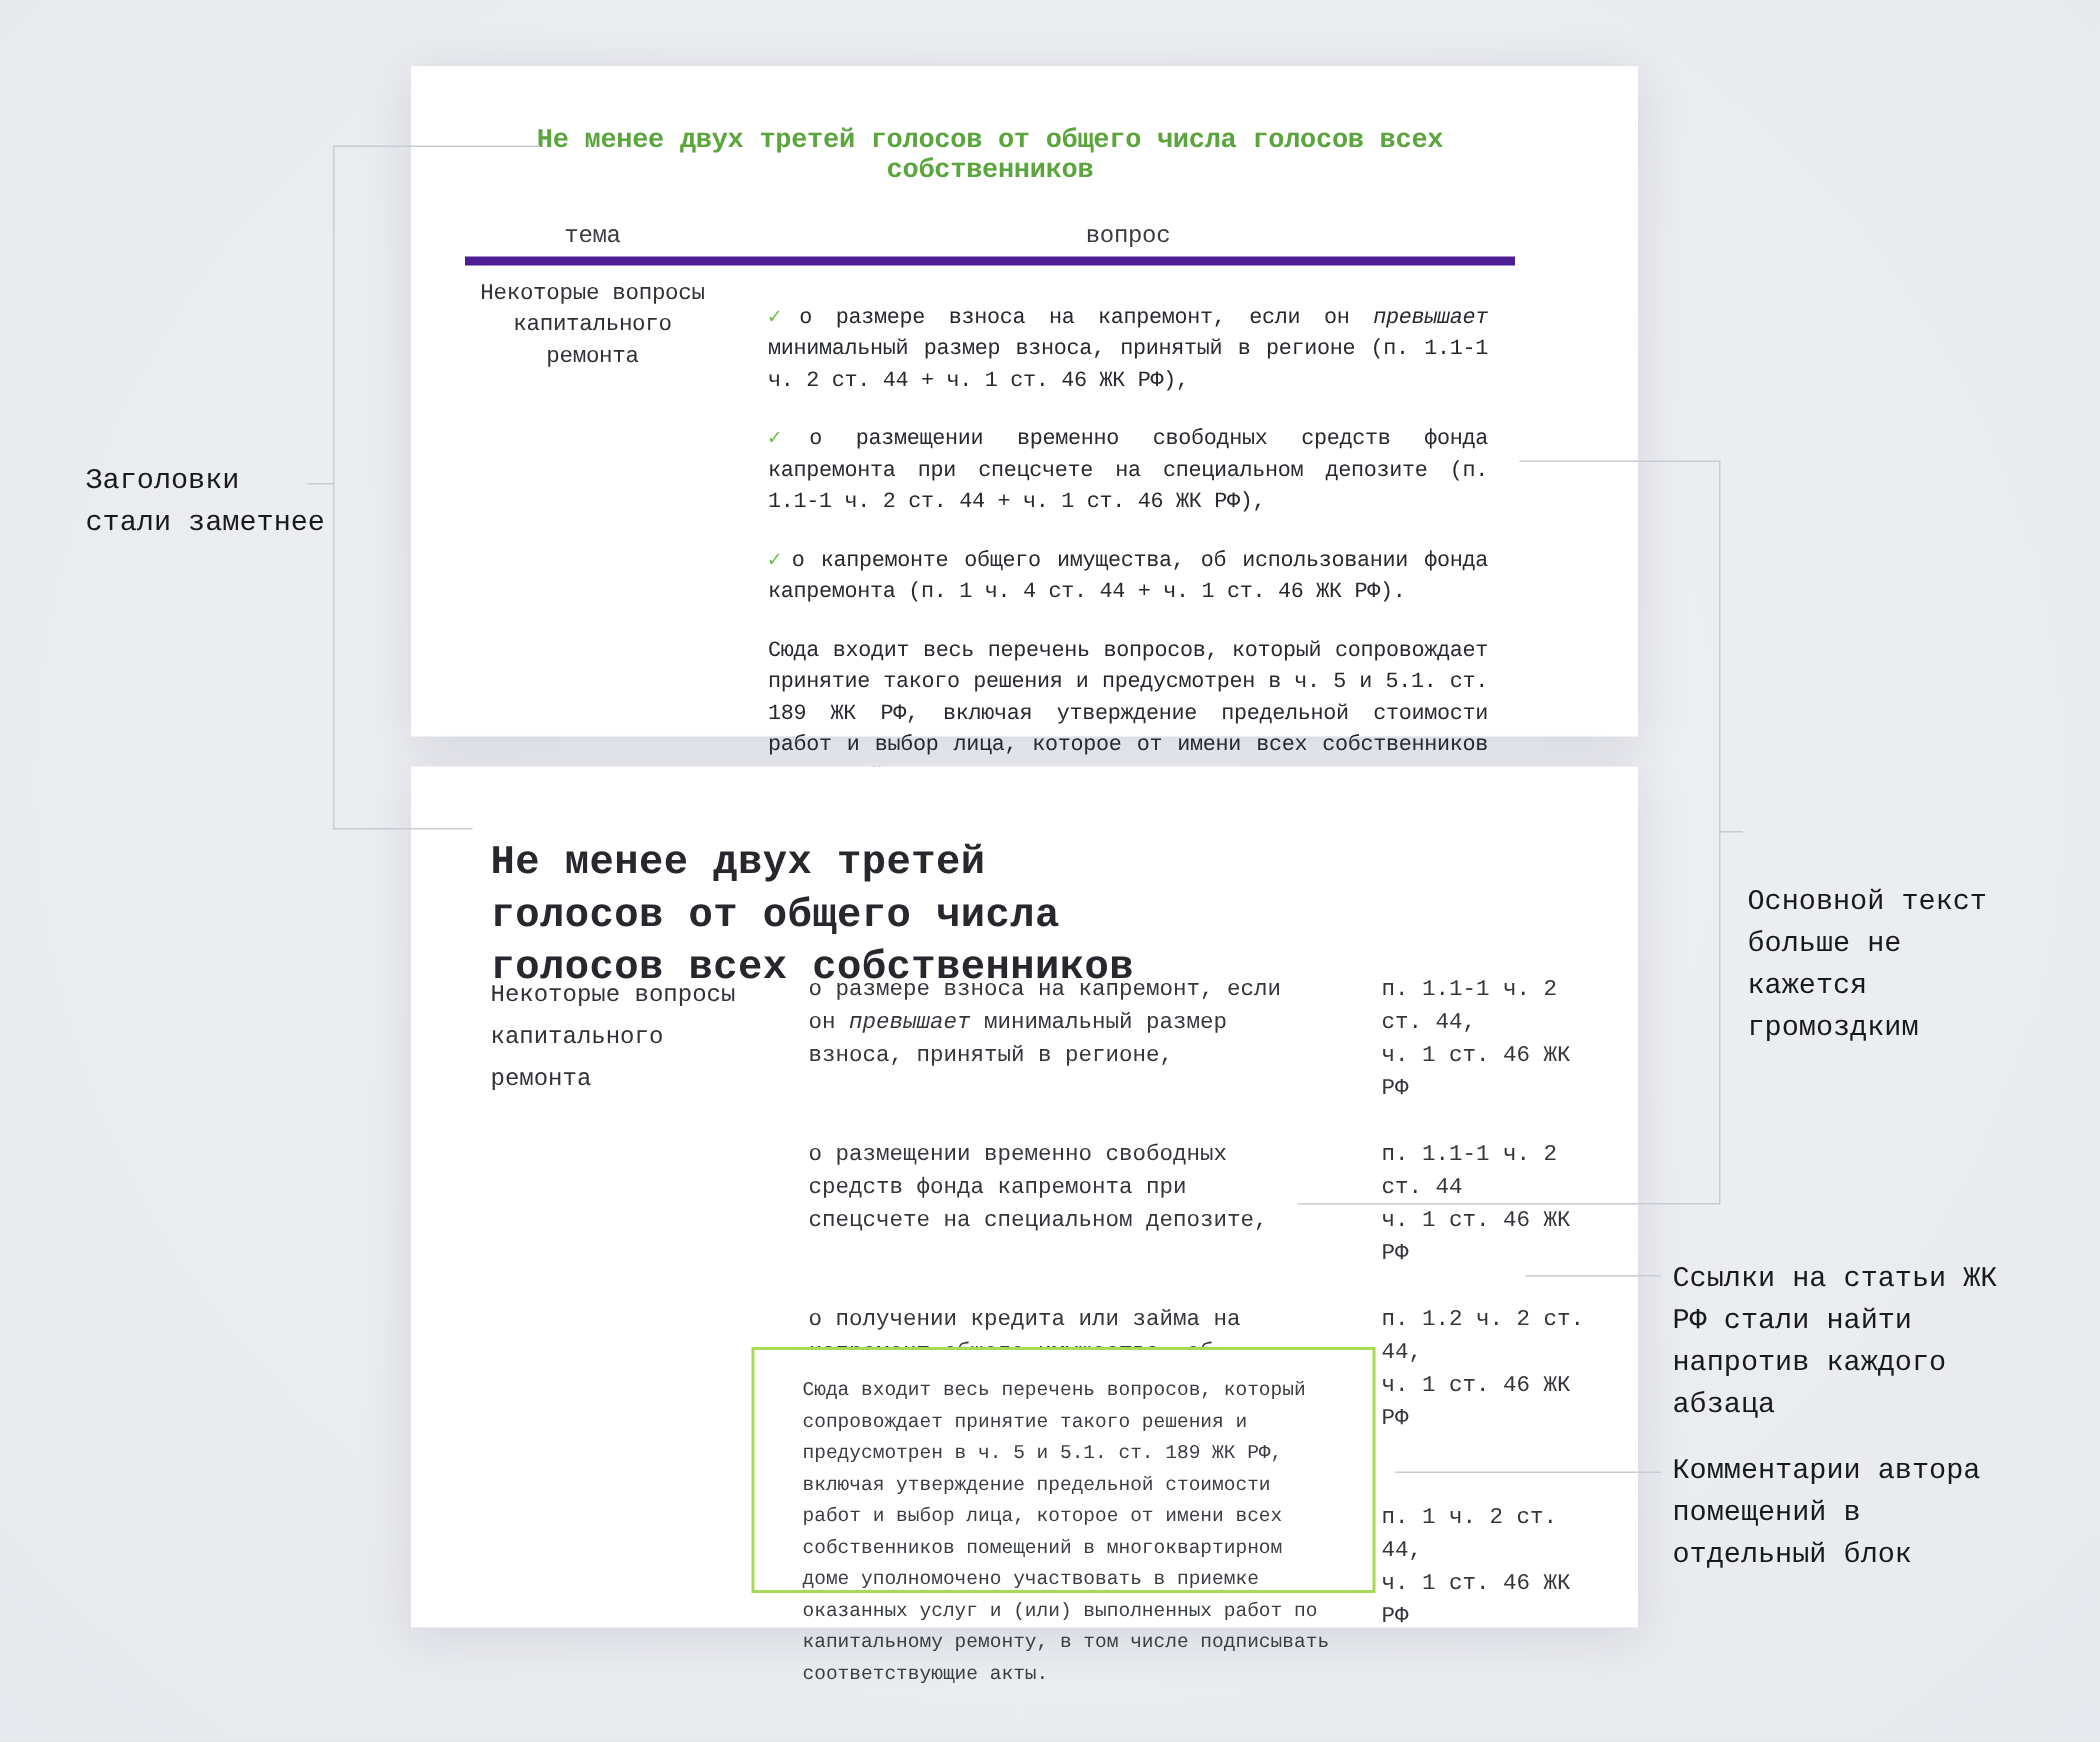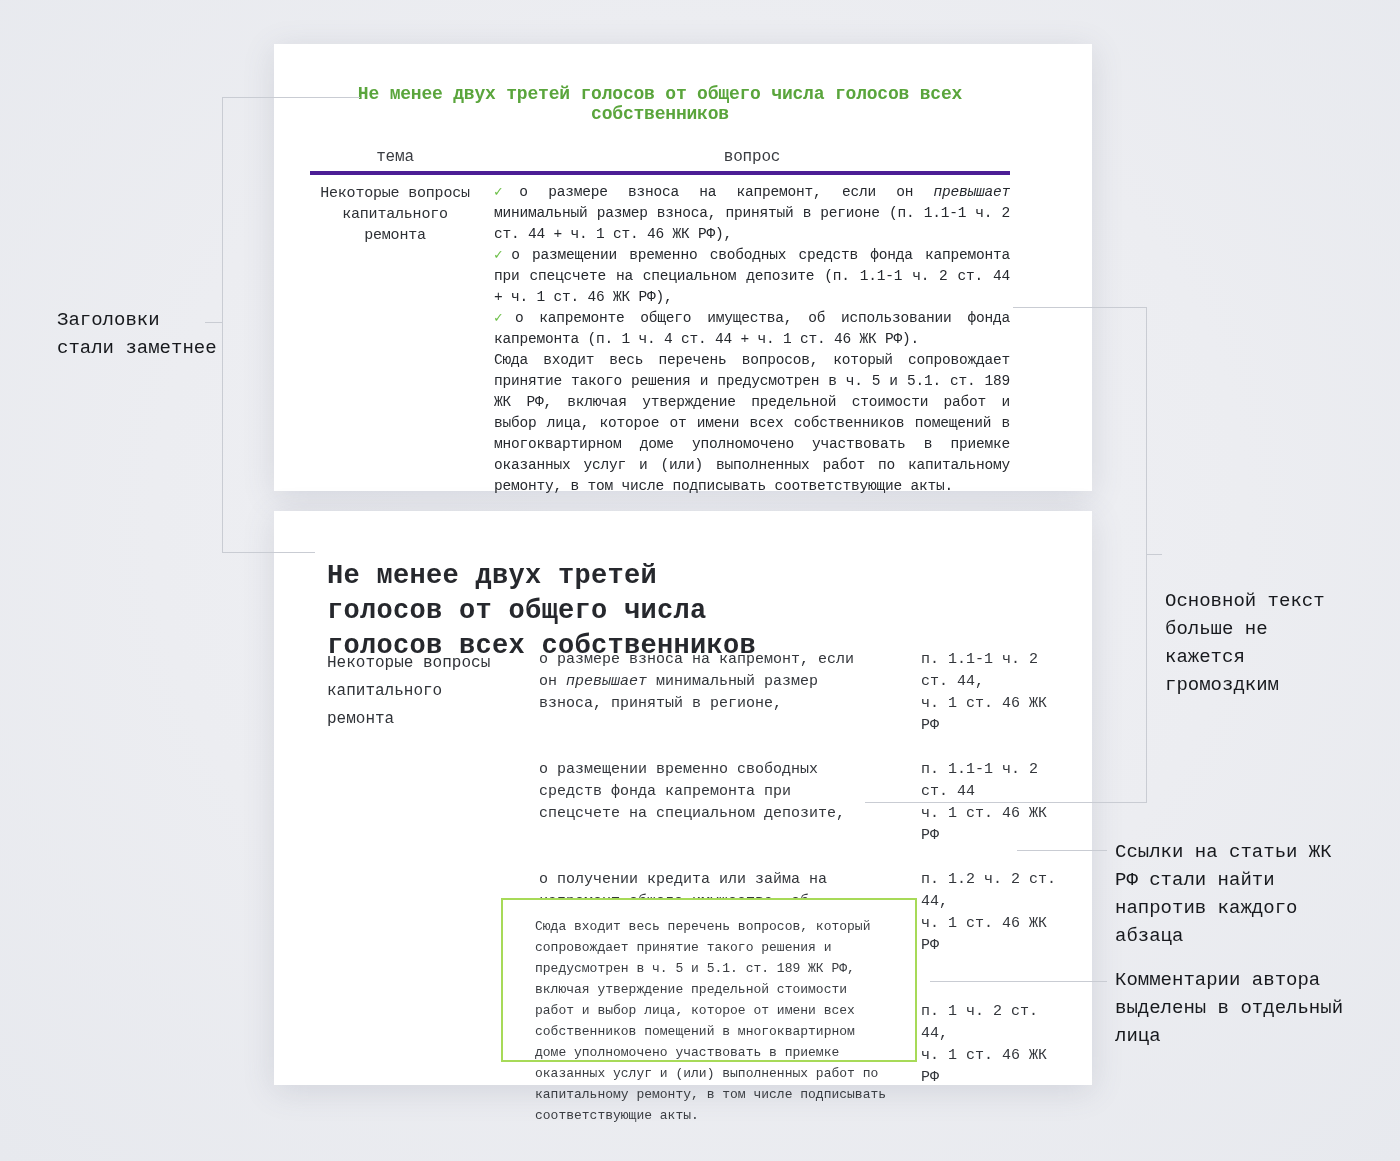--- a/index.html
+++ b/index.html
@@ -13,26 +13,26 @@
   .card.after{left:274px;top:511px;width:818px;height:574px;}
 
   
   .b-title{
     margin:40px 82px 0 36px;text-align:center;
     color:#5aa53c;font-weight:700;font-size:18px;line-height:20px;letter-spacing:-0.2px;
   }
   .b-table{margin:24px 82px 0 36px;width:700px;}
   .b-head{
     display:grid;grid-template-columns:170px 1fr;column-gap:14px;
-    border-bottom:4px solid #4c1d95;padding-bottom:5px;
+    border-bottom:6px solid #4c1d95;padding-bottom:5px;
   }
   .b-th{text-align:center;font-size:16px;color:#3a3d42;letter-spacing:-0.2px;}
   .b-body{display:grid;grid-template-columns:170px 1fr;column-gap:14px;padding-top:7px;}
   .b-topic{text-align:center;font-size:15px;line-height:21px;color:#2e3136;padding-top:1px;letter-spacing:-0.2px;}
-  .b-q p{margin:0;text-align:justify;font-size:14.5px;line-height:21px;color:#26292e;letter-spacing:-0.2px;}
+  .b-q p{margin:18px;text-align:justify;font-size:14.5px;line-height:21px;color:#26292e;letter-spacing:-0.2px;}
   .check{color:#6cbf47;font-weight:700;margin-right:5px;}
   .em{font-style:italic;}
 
   
   .a-title{
     position:absolute;left:53px;top:30px;width:440px;
     font-size:27px;line-height:35px;font-weight:600;color:#26282d;letter-spacing:0.3px;
   }
   .a-rows{
     position:absolute;left:53px;top:138px;
@@ -111,21 +111,21 @@
     </div>
 
     <div class="a-note">
       <p>Сюда входит весь перечень вопросов, который сопровождает принятие такого решения и предусмотрен в ч. 5 и 5.1. ст. 189 ЖК РФ, включая утверждение предельной стоимости работ и выбор лица, которое от имени всех собственников помещений в многоквартирном доме уполномочено участвовать в приемке оказанных услуг и (или) выполненных работ по капитальному ремонту, в том числе подписывать соответствующие акты.</p>
     </div>
   </section>
 
   <div class="note" id="n-left">Заголовки стали заметнее</div>
   <div class="note" id="n-right-top">Основной текст больше не кажется громоздким</div>
   <div class="note" id="n-right-mid">Ссылки на статьи ЖК РФ стали найти напротив каждого абзаца</div>
-  <div class="note" id="n-right-bot">Комментарии автора выделены в отдельный лица</div>
+  <div class="note" id="n-right-bot">Комментарии автора помещений в отдельный блок</div>
 
   <div class="ln" style="left:205px;top:322px;width:17px;height:1px;"></div>
   <div class="ln" style="left:222px;top:97px;width:1px;height:456px;"></div>
   <div class="ln" style="left:222px;top:97px;width:138px;height:1px;"></div>
   <div class="ln" style="left:222px;top:552px;width:93px;height:1px;"></div>
 
   <div class="ln" style="left:1013px;top:307px;width:133px;height:1px;"></div>
   <div class="ln" style="left:1146px;top:307px;width:1px;height:496px;"></div>
   <div class="ln" style="left:865px;top:802px;width:281px;height:1px;"></div>
   <div class="ln" style="left:1146px;top:554px;width:16px;height:1px;"></div>

